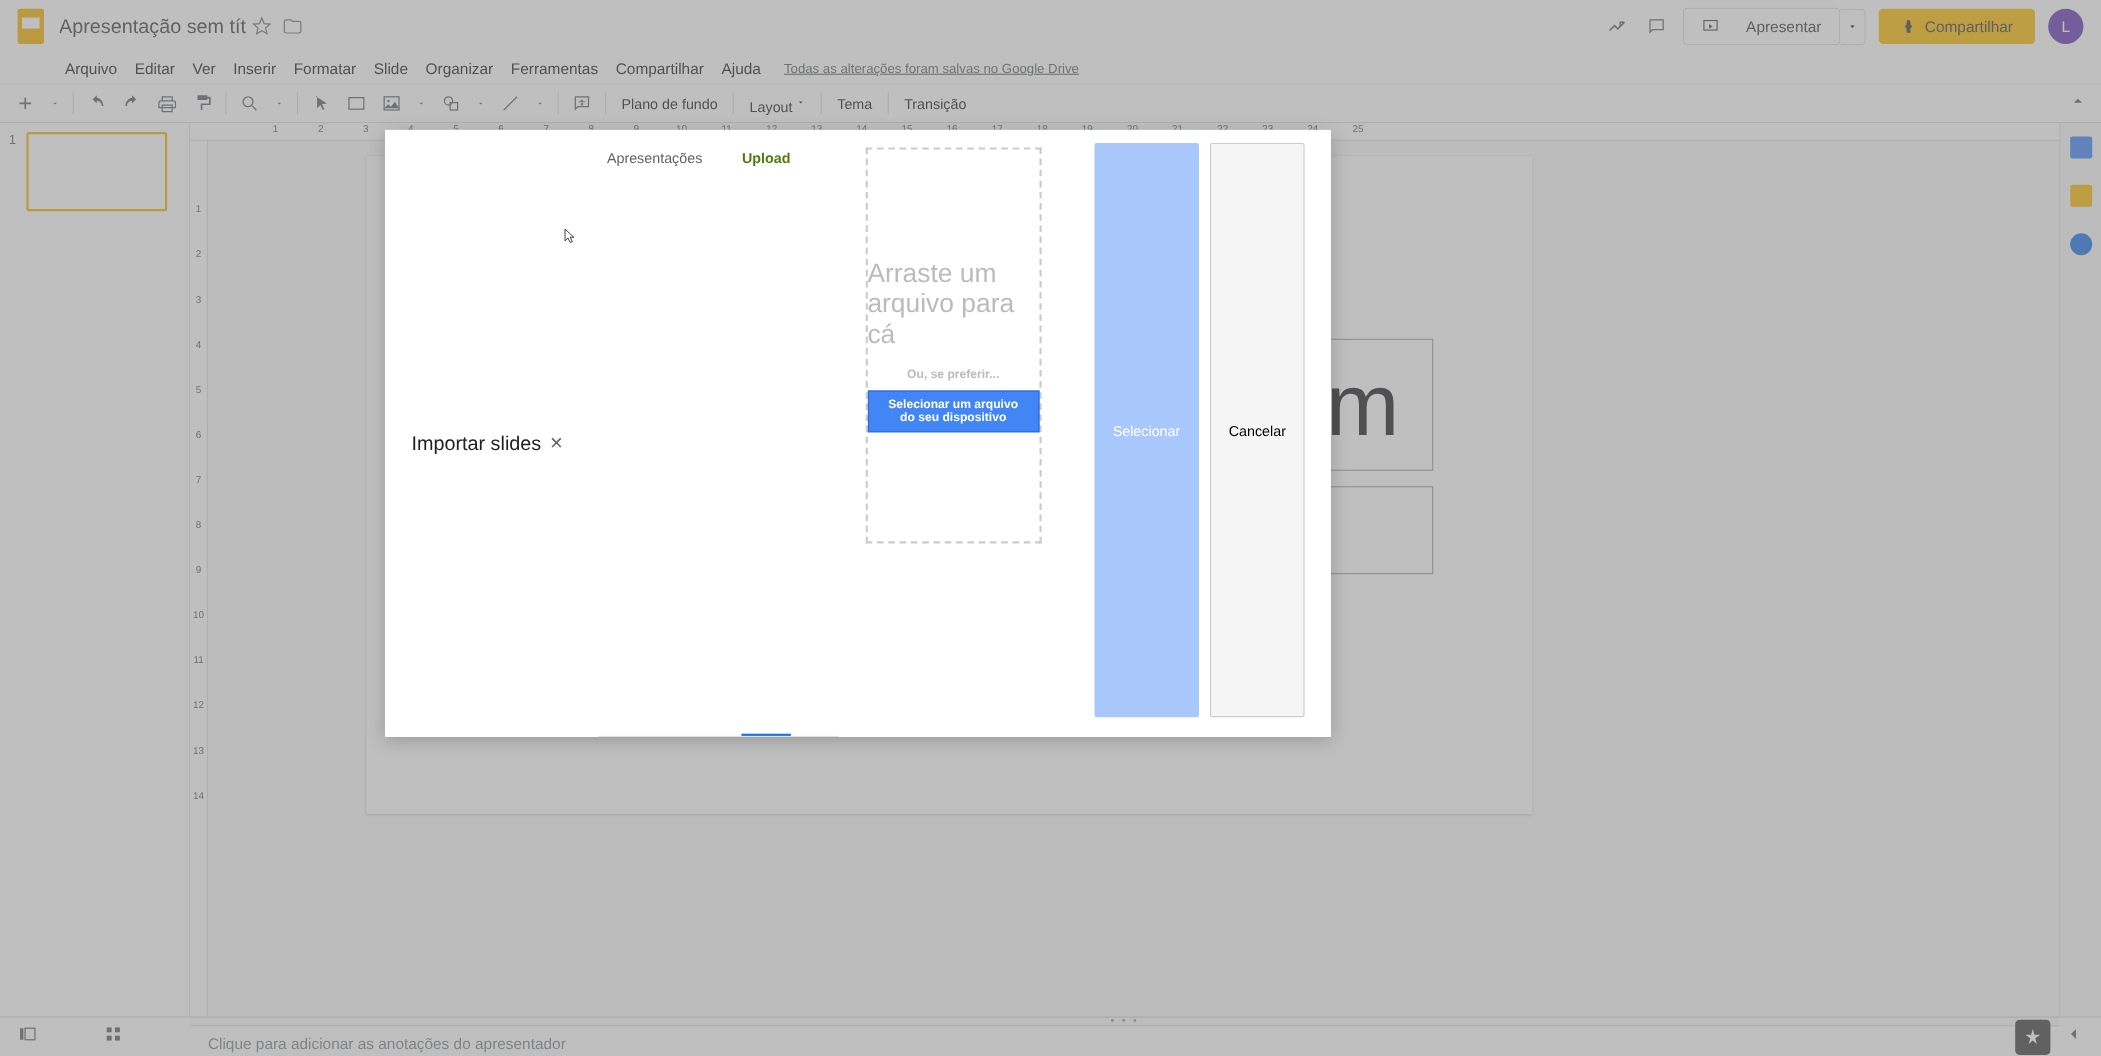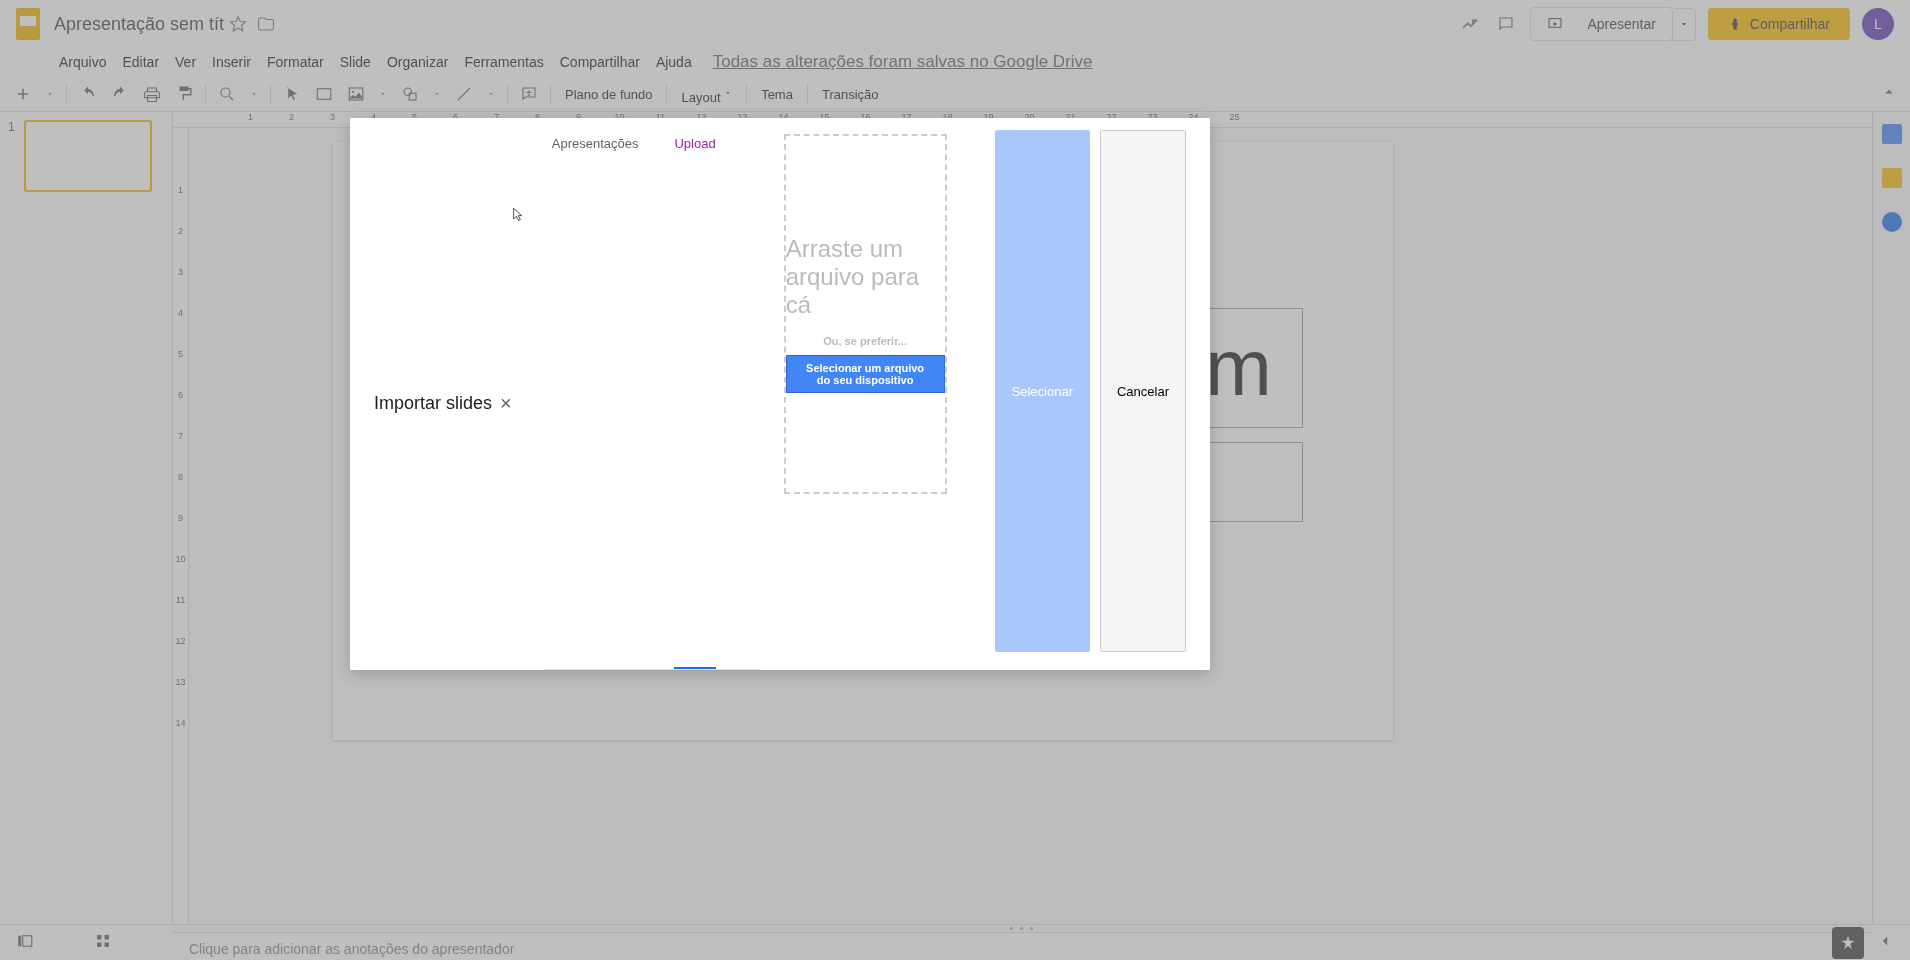--- a/index.html
+++ b/index.html
@@ -15,21 +15,21 @@
 .header-right { margin-left: auto; display: flex; align-items: center; gap: 12px; }
 .hr-icon { width: 24px; height: 24px; color: #5f6368; cursor: pointer; display: flex; align-items: center; justify-content: center; }
 .present-btn { display: flex; align-items: flex-start; gap: 24px; padding: 8px 16px; border: 1px solid #dadce0; border-radius: 4px; background: #fff; cursor: pointer; font-size: 14px; color: #3c4043; }
 .present-dd { padding: 8px 6px; border: 1px solid #dadce0; border-left: none; border-radius: 0 4px 4px 0; background: #fff; cursor: pointer; margin-left: -12px; }
 .share-btn { display: flex; align-items: center; gap: 8px; padding: 8px 20px; background: #fbbc04; border: none; border-radius: 4px; font-size: 14px; font-weight: 500; color: #3c4043; cursor: pointer; }
 .avatar { width: 32px; height: 32px; border-radius: 50%; background: #673ab7; color: #fff; display: flex; align-items: center; justify-content: center; font-size: 14px; margin-right: 8px; }
 
 
 .menubar { height: 28px; display: flex; align-items: center; padding-left: 52px; gap: 2px; }
 .menu-item { padding: 4px 7px; font-size: 14px; color: #202124; cursor: pointer; border-radius: 4px; }
-.save-status { margin-left: 12px; font-size: 17px; color: #5f6368; text-decoration: underline; cursor: pointer; }
+.save-status { margin-left: 12px; font-size: 12px; color: #5f6368; text-decoration: underline; cursor: pointer; }
 
 
 .toolbar { height: 36px; border-top: 1px solid #f1f3f4; border-bottom: 1px solid #dadce0; display: flex; align-items: center; padding: 0 8px; gap: 2px; }
 .tb-btn { padding: 4px 6px; color: #5f6368; cursor: pointer; display: flex; align-items: center; justify-content: center; border-radius: 4px; min-width: 28px; height: 28px; }
 .tb-sep { width: 1px; height: 20px; background: #dadce0; margin: 0 4px; }
 .tb-text { font-size: 13px; color: #202124; padding: 4px 8px; cursor: pointer; border-radius: 4px; }
 .tb-collapse { margin-left: auto; padding: 4px; cursor: pointer; color: #5f6368; }
 
 
 .main { display: flex; height: calc(960px - 48px - 28px - 36px - 36px); }
@@ -64,21 +64,21 @@
 .explore-btn { width: 32px; height: 32px; background: #424242; border-radius: 4px; display: flex; align-items: center; justify-content: center; color: #fff; cursor: pointer; }
 
 
 .overlay { position: absolute; inset: 0; background: rgba(128,128,128,0.5); z-index: 100; }
 .modal { position: absolute; top: 118px; left: 350px; width: 860px; height: 552px; background: #fff; z-index: 101; display: flex; flex-direction: row; box-shadow: 0 4px 16px rgba(0,0,0,0.2); }
 .modal-header { padding: 18px 24px 0; display: flex; align-items: center; }
 .modal-title { font-size: 18px; color: #202124; }
 .modal-close { margin-left: auto; font-size: 20px; color: #5f6368; cursor: pointer; padding: 4px 8px; }
 .modal-tabs { display: flex; padding: 18px 8px 0; border-bottom: 1px solid #e0e0e0; }
 .modal-tab { padding: 0 0 12px; margin-right: 36px; font-size: 13px; color: #5f6368; cursor: pointer; }
-.modal-tab.active { color: #a21caf; font-weight: 400; border-bottom: 2px solid #1a73e8; }
+.modal-tab.active { color: #4d7c0f; font-weight: 700; border-bottom: 2px solid #1a73e8; }
 .modal-body { flex: 1; padding: 16px 24px; }
 .dropzone { width: 100%; height: 360px; border: 2px dashed #ccc; display: flex; flex-direction: column; align-items: center; justify-content: center; }
 .dz-title { font-size: 24px; color: #bbb; margin-bottom: 16px; }
 .dz-or { font-size: 11px; color: #bbb; font-weight: 700; margin-bottom: 8px; }
 .dz-btn { padding: 6px 14px; background: #4285f4; color: #fff; border: 1px solid #3367d6; font-size: 11px; font-weight: 700; cursor: pointer; }
 .modal-footer { padding: 12px 24px 18px; display: flex; gap: 10px; }
 .mf-btn { padding: 8px 16px; font-size: 13px; border: 1px solid #ccc; background: #f5f5f5; cursor: pointer; border-radius: 2px; text-align: center; }
 .mf-btn.primary { background: #a8c7fa; color: #fff; border-color: #a8c7fa; cursor: not-allowed; }
 
 .cursor-fake { position: absolute; top: 207px; left: 511px; z-index: 200; font-size: 14px; pointer-events: none; }

